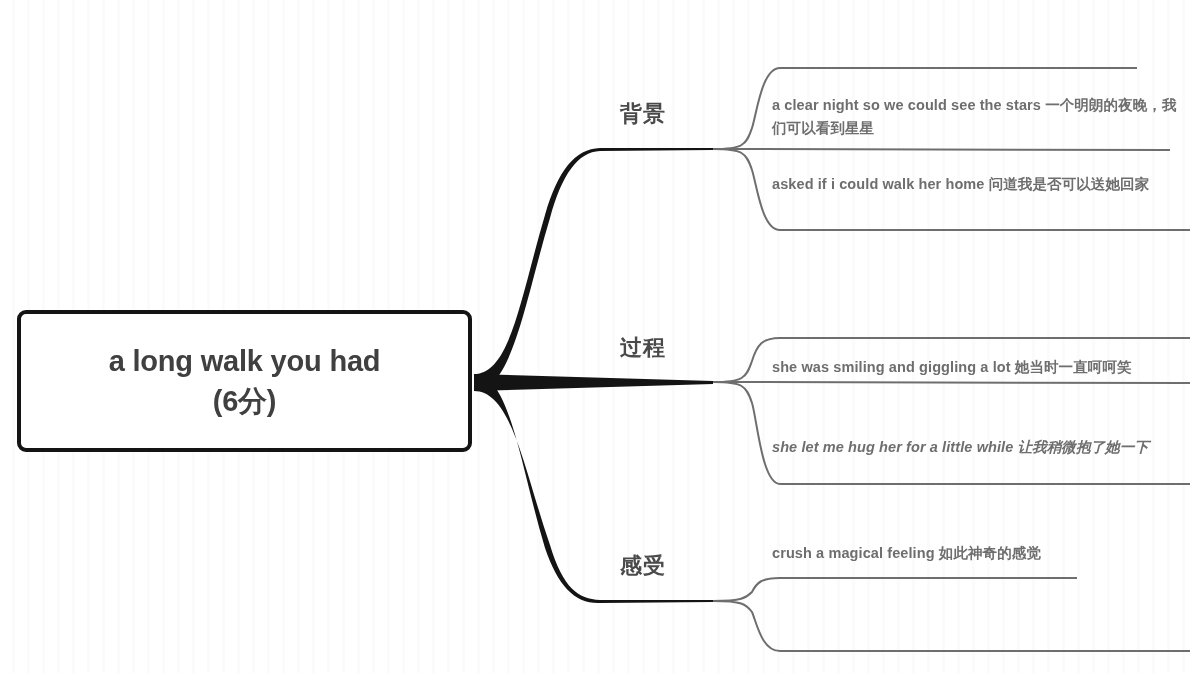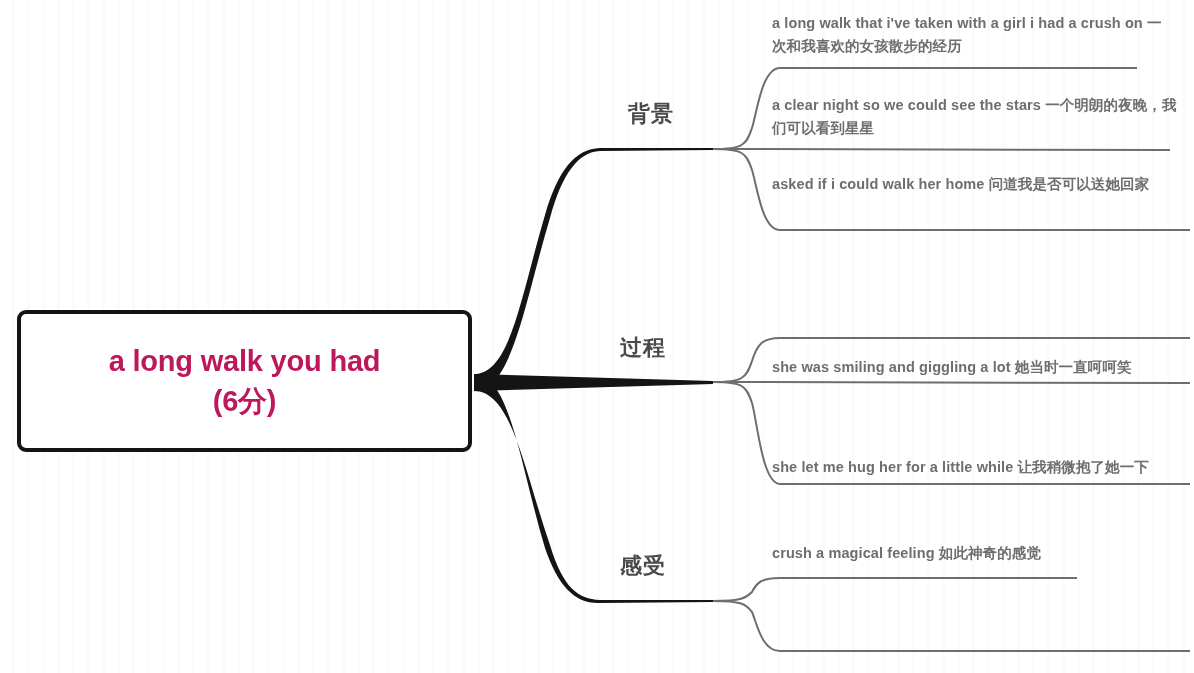--- a/index.html
+++ b/index.html
@@ -41,21 +41,21 @@
     border: 4px solid #141414;
     border-radius: 9px;
     background: #ffffff;
     display: flex;
     align-items: center;
     justify-content: center;
     text-align: center;
     z-index: 3;
   }
   #root-label {
-    color: #be185d;
+    color: #404040;
     font-size: 29px;
     font-weight: bold;
     line-height: 1.38;
     letter-spacing: -0.2px;
     padding: 0 14px;
     white-space: pre-line;
   }
 
   
   .branch-label {
@@ -106,26 +106,25 @@
 
     <path d="M 713 601 C 742 601 746 598 752 592 C 757 582 762 578 780 578 L 1077 578" fill="none" stroke="#6e6e6e" stroke-width="2"></path>
     <path d="M 713 601 C 742 601 746 604 752 612 C 757 624 762 651 780 651 L 1190 651" fill="none" stroke="#6e6e6e" stroke-width="2"></path>
   </svg>
 
   <div id="root-node">
     <div id="root-label">a long walk you had
 (6分)</div>
   </div>
 
-  <div class="branch-label" style="left:620px; top:99px;margin-left:8px;">背景</div>
+  <div class="branch-label" style="left:620px; top:99px;">背景</div>
   <div class="branch-label" style="left:620px; top:333px;">过程</div>
   <div class="branch-label" style="left:620px; top:551px;">感受</div>
 
-  <div class="leaf-text" style="left:772px; top:12px; width:392px;">a long walk that i've taken with a girl i had a crush on 一次和我喜欢的女孩散步的经历</div>
   <div class="leaf-text" style="left:772px; top:173px; width:400px;">asked if i could walk her home  问道我是否可以送她回家</div>
   <div class="leaf-text" style="left:772px; top:94px; width:406px;">a clear night so we could see the stars 一个明朗的夜晚，我们可以看到星星</div>
 
   <div class="leaf-text" style="left:772px; top:356px; width:404px;">she was smiling and giggling a lot 她当时一直呵呵笑</div>
-  <div class="leaf-text" style="left:772px; top:456px; width:404px;">she let me hug her for a little while 让我稍微抱了她一下</div>
+  <div class="leaf-text" style="left:772px; top:436px; width:404px;font-style:italic;">she let me hug her for a little while 让我稍微抱了她一下</div>
 
   <div class="leaf-text" style="left:772px; top:542px; width:404px;">crush a magical feeling 如此神奇的感觉</div>
 
 </div>
 
 </body></html>

